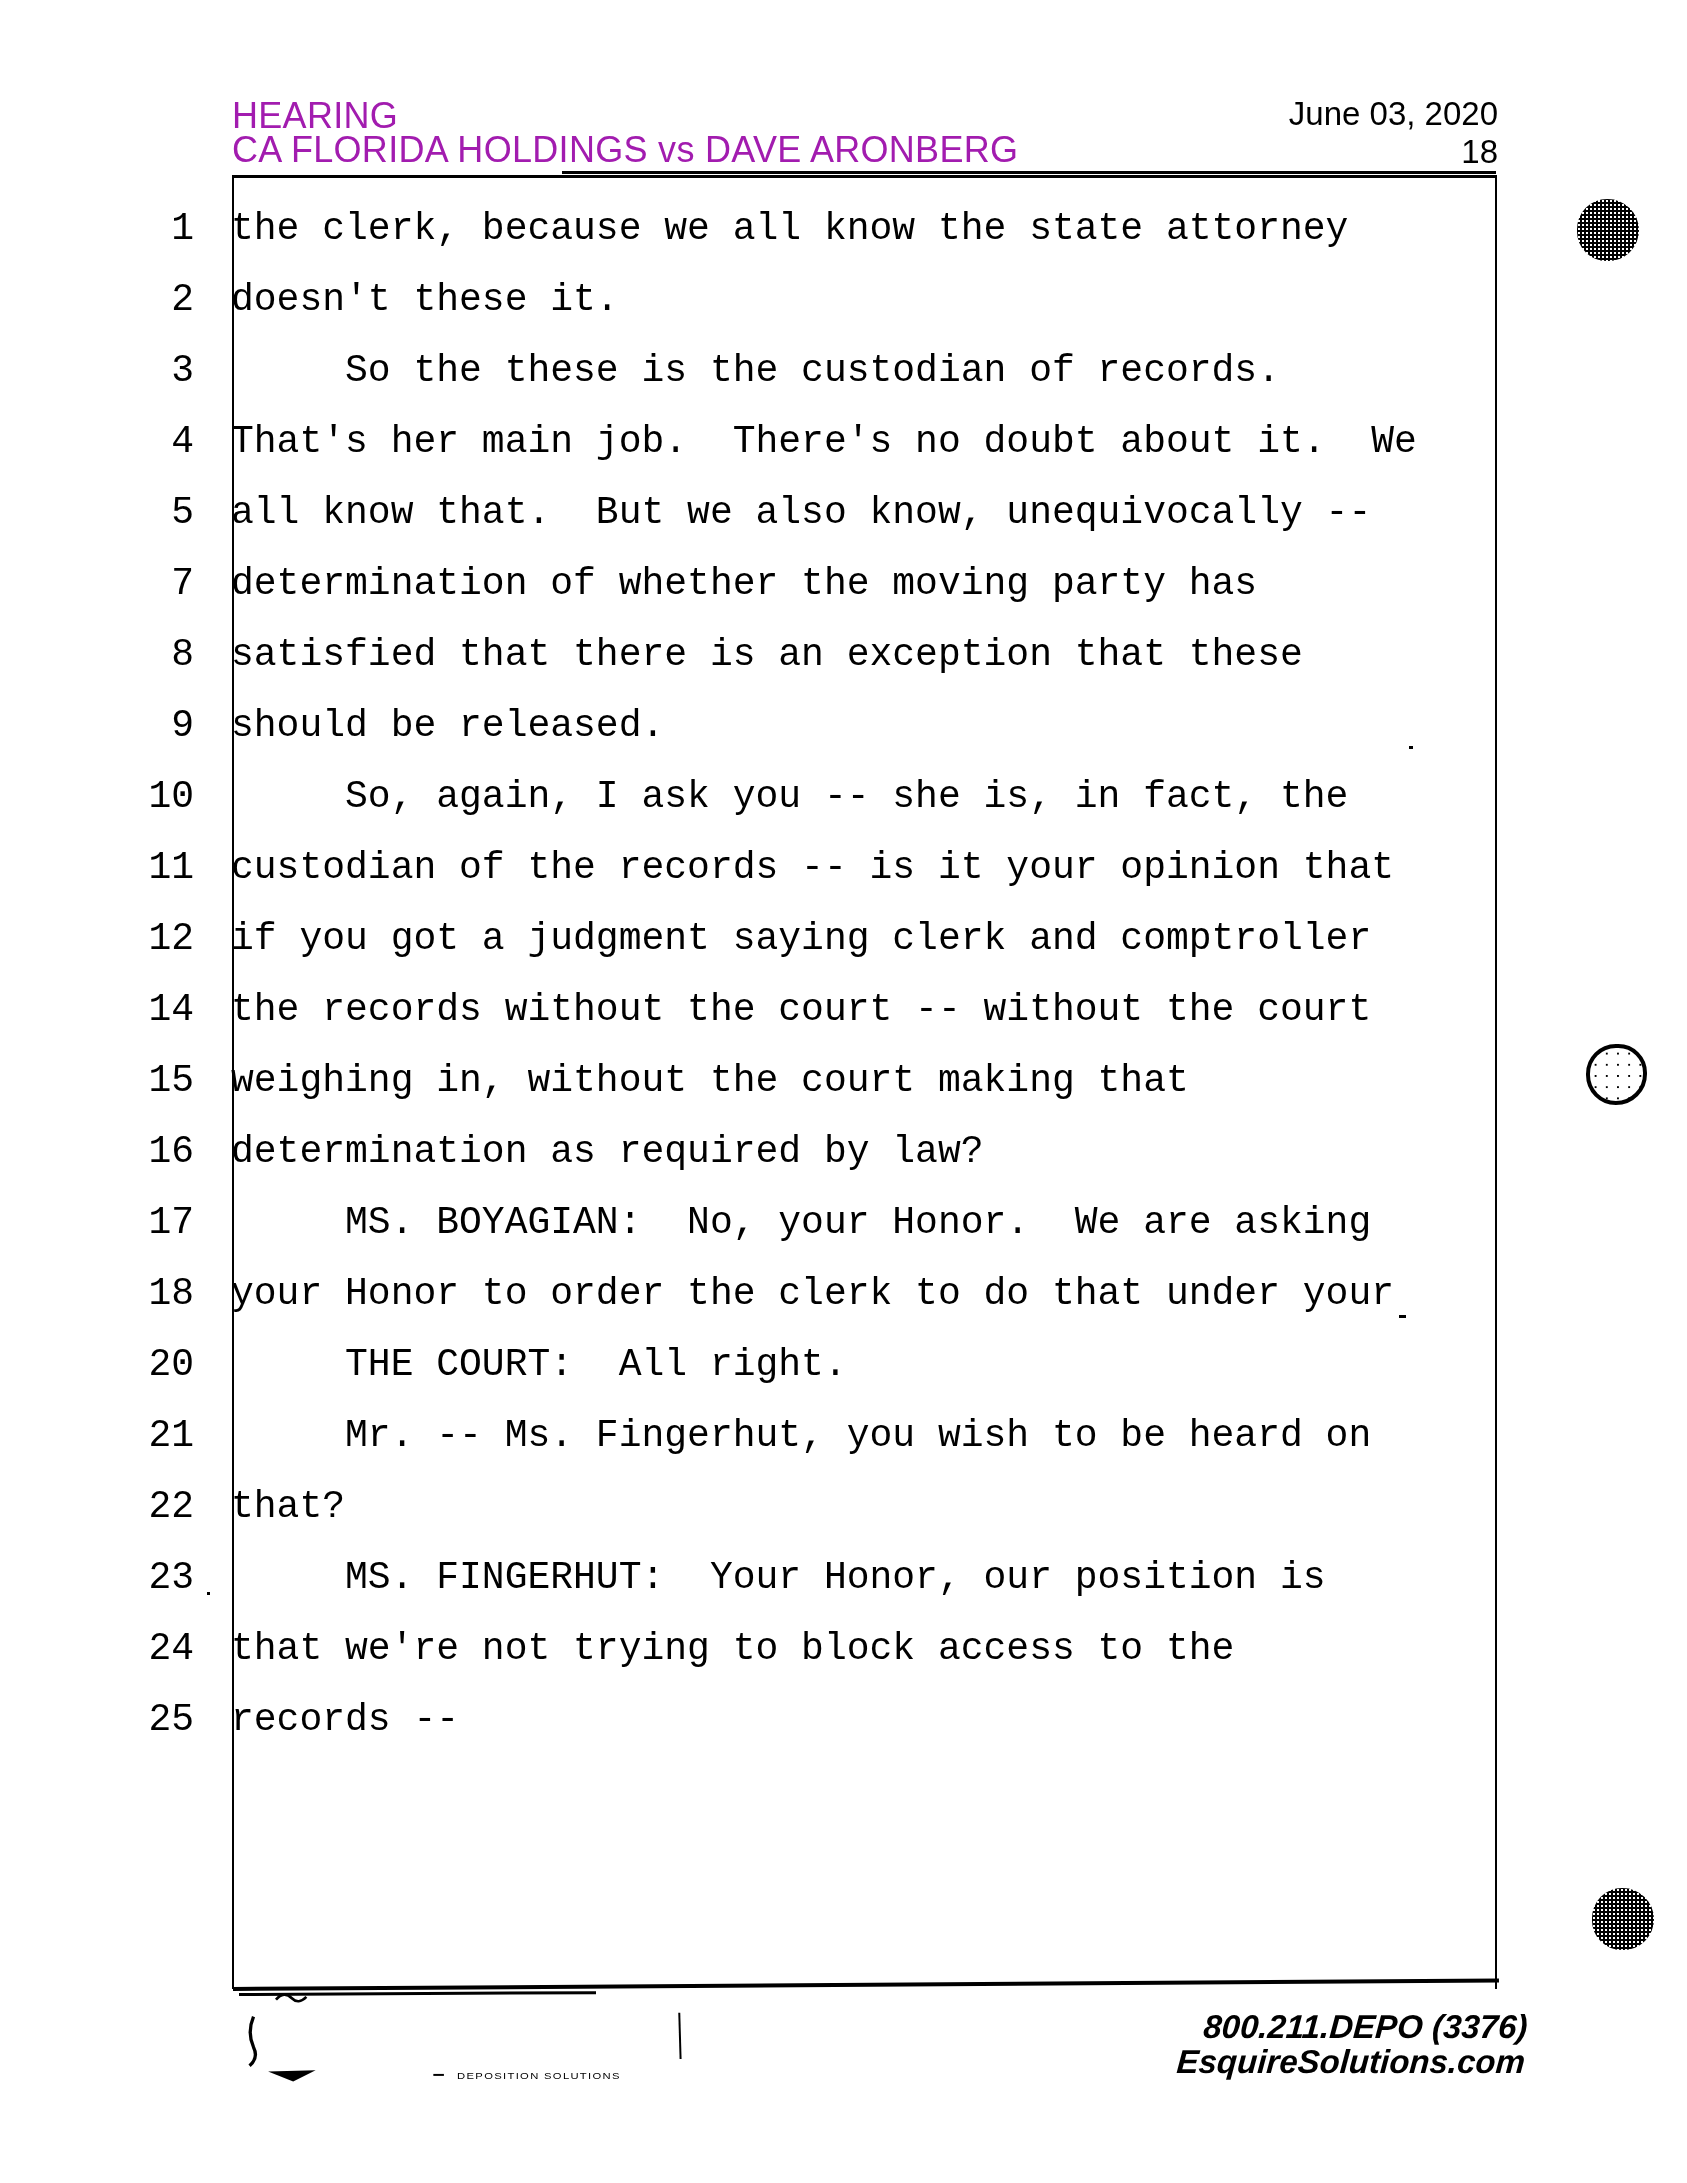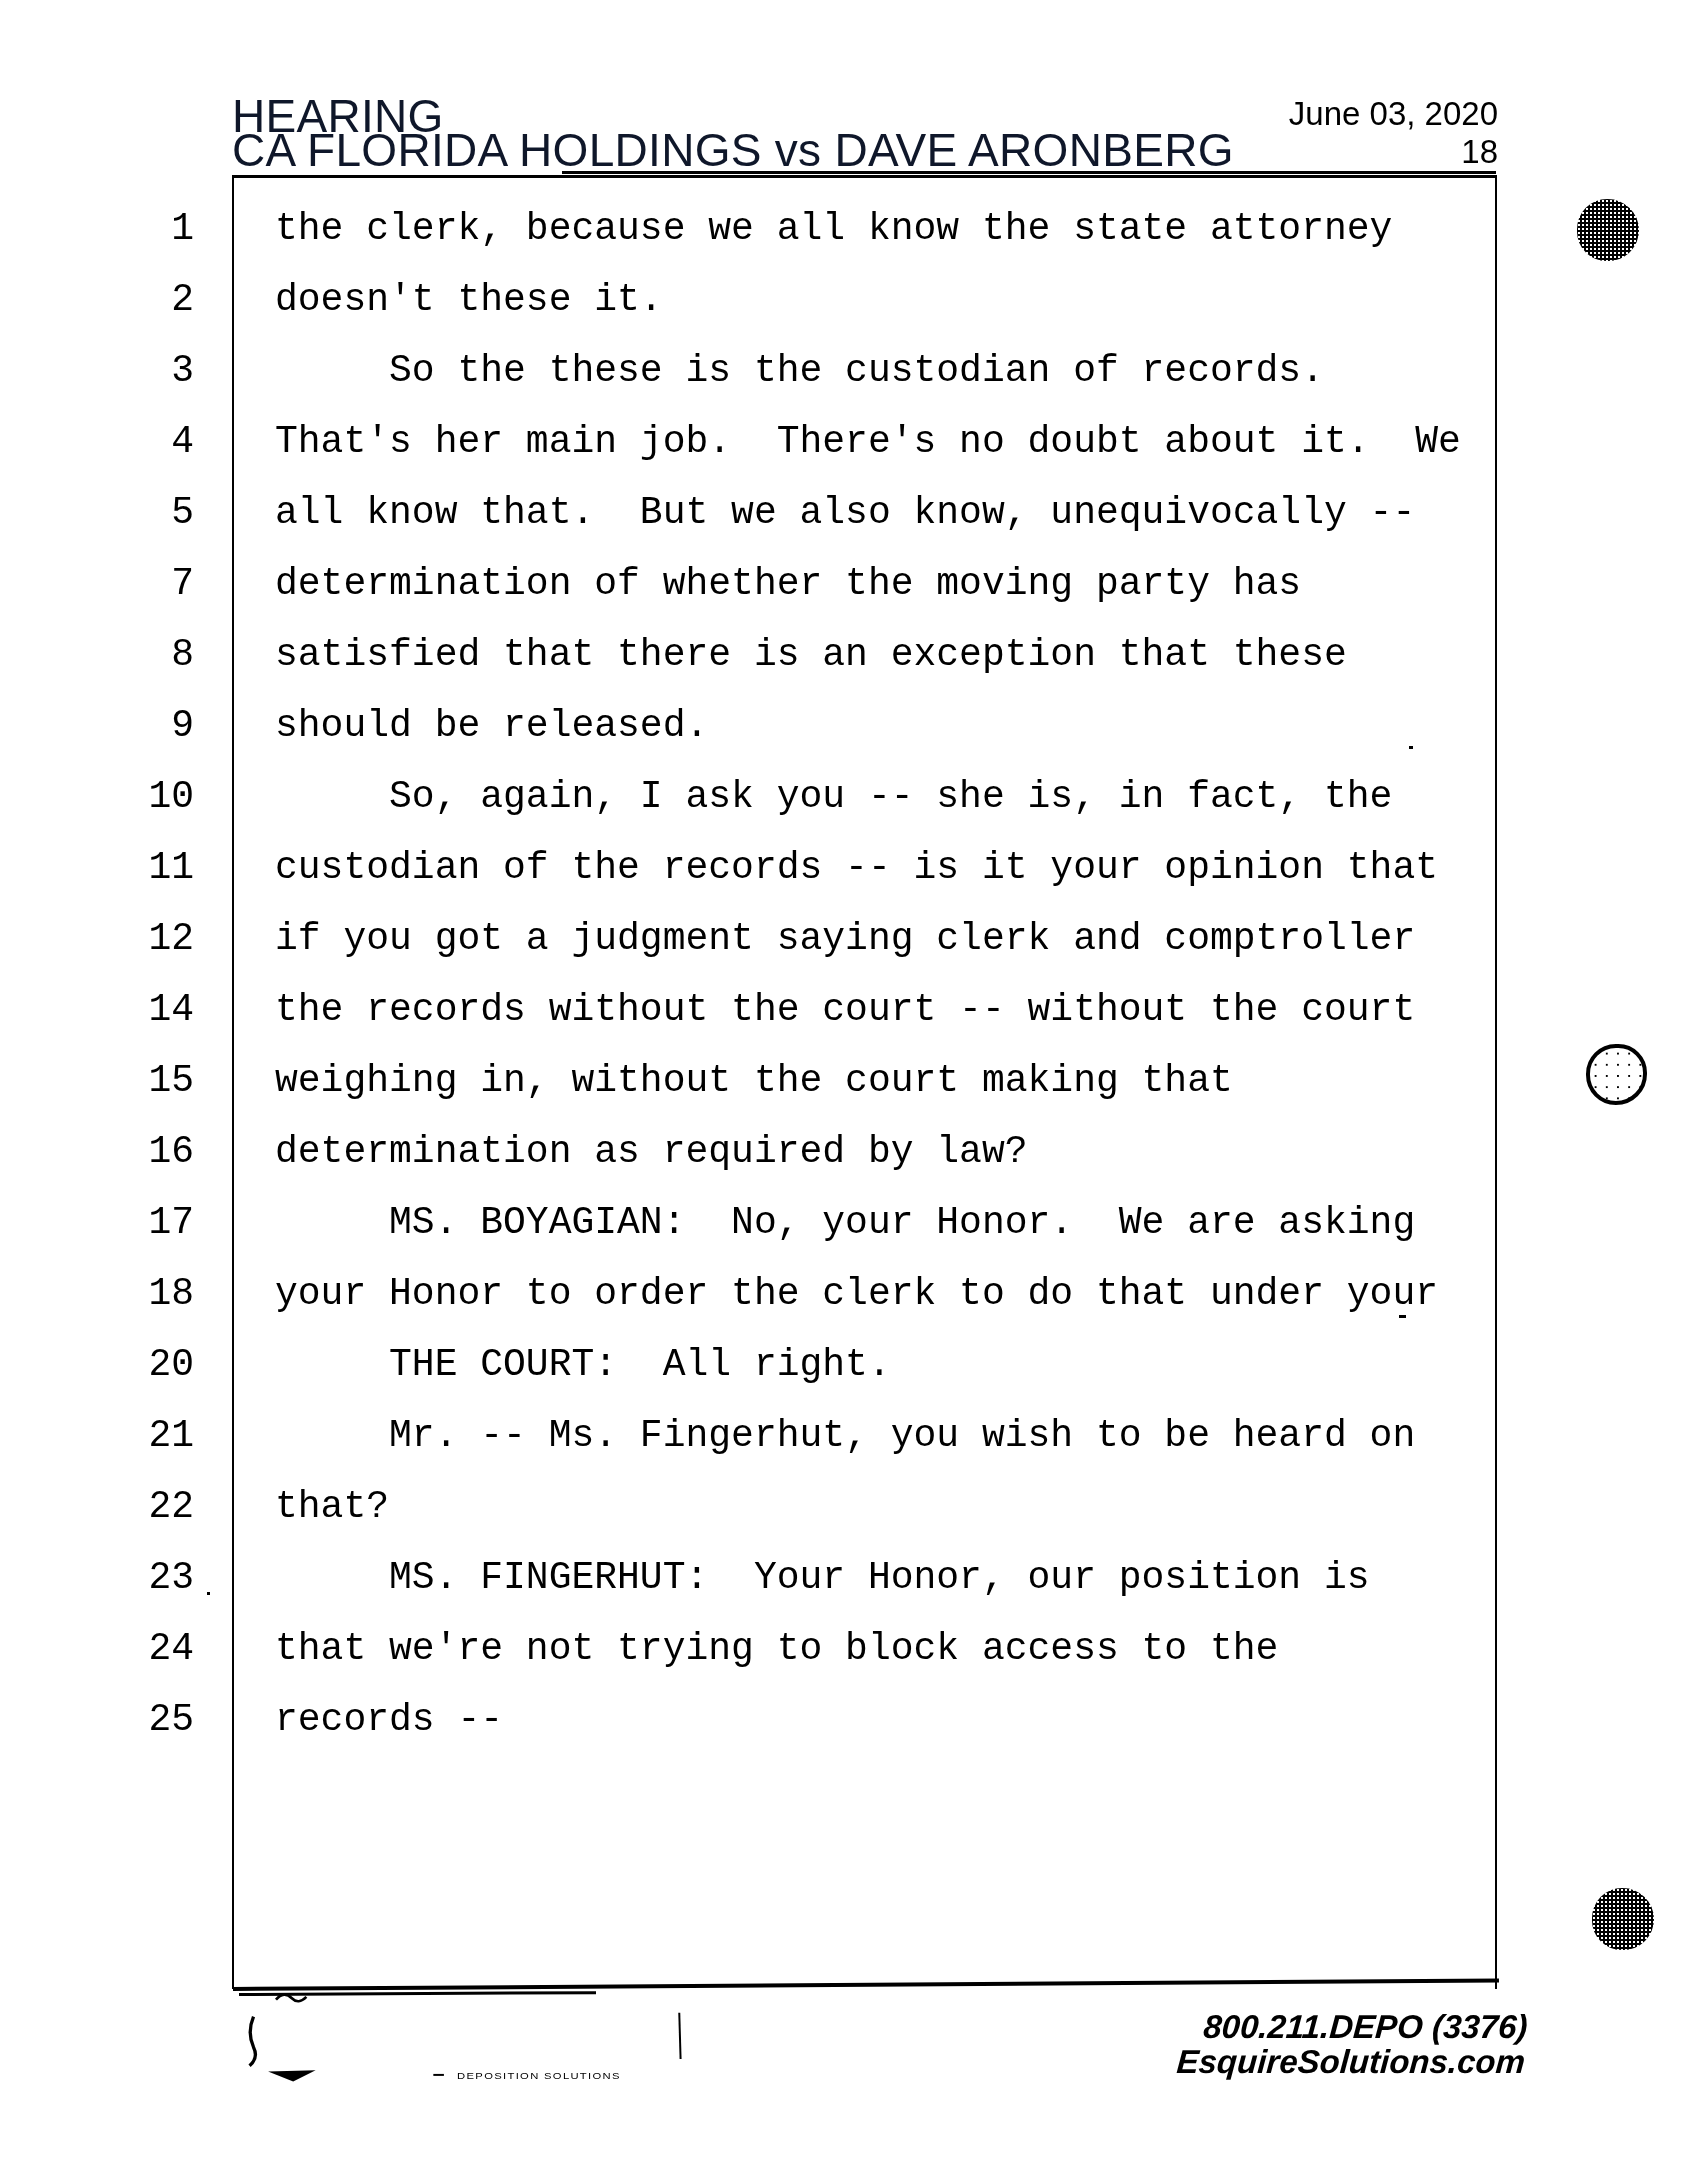--- a/index.html
+++ b/index.html
@@ -7,21 +7,21 @@
   #page {
     position:relative; width:1687px; height:2183px;
     background:#ffffff; overflow:hidden; color:#000;
     font-family:"Liberation Mono", monospace;
   }
 
   
   .hdr-left {
     position:absolute; left:232px; top:99px;
     font-family:"Liberation Sans", sans-serif;
-    font-size:46px; line-height:34px; color:#0f172a;
+    font-size:36px; line-height:34px; color:#a21caf;
     white-space:nowrap; letter-spacing:0.3px;
   }
   .hdr-right {
     position:absolute; right:189px; top:95px;
     font-family:"Liberation Sans", sans-serif;
     font-size:33px; line-height:38px; color:#000;
     text-align:right; white-space:nowrap;margin-left:12px;
   }
 
   
@@ -35,21 +35,21 @@
   }
   .t-box-topline2 { position:absolute; left:562px; top:171px; width:934px; height:2.6px; background:#000; }
   .t-box-bottom   { position:absolute; left:233px; top:1987px; width:1266px; height:4px; background:#000;
                     transform:rotate(-0.38deg); transform-origin:left center; }
   .t-box-bottom2  { position:absolute; left:239px; top:1993px; width:357px; height:3.3px; background:#000;
                     transform:rotate(-0.3deg); transform-origin:left center; }
 
   .t-lines { position:absolute; left:146px; top:193px; width:1389px; }
   .t-row  { height:71px; line-height:71px; white-space:pre; font-size:38px; }
   .t-num  { display:inline-block; width:48px; text-align:right; }
-  .t-text { display:inline-block; margin-left:81px; }
+  .t-text { display:inline-block; margin-left:37px; }
 
   
   .footer-right {
     position:absolute; right:161px; top:2009px;
     font-family:"Liberation Sans", sans-serif;
     font-style:italic; font-weight:bold;
     font-size:33px; line-height:35px; text-align:right;
     white-space:nowrap; transform:skewX(-4deg);
   }
 

